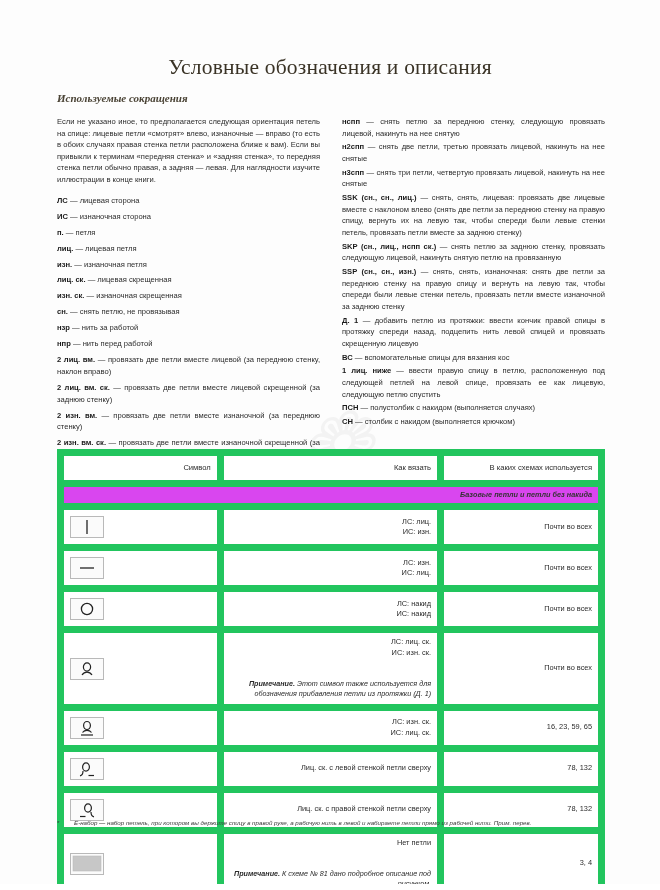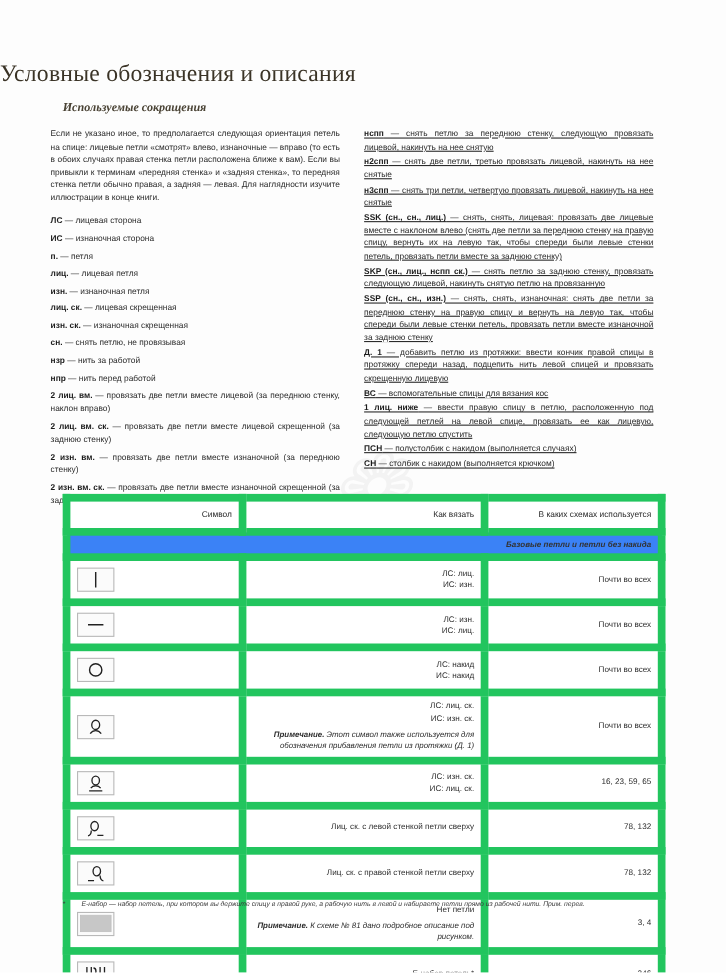--- a/index.html
+++ b/index.html
@@ -34,43 +34,43 @@
     text-align: center;
     line-height: 110px;
     font-style: italic;
     pointer-events: none;
     user-select: none;
   }
   .title {
     position: absolute;
     left: 0; right: 0;
     top: 55px;
-    text-align: left;
+    text-align: center;
     font-family: "Liberation Serif", serif;
     font-size: 21.5px;
     color: #3a3326;
     letter-spacing: 0.2px;
   }
   .subtitle {
     position: absolute;
     left: 57px;
     top: 92px;
     font-family: "Liberation Serif", serif;
     font-style: italic;
     font-weight: bold;
     font-size: 11px;
     color: #4a4335;
   }
   .columns {
     position: absolute;
-    left: 46px;
+    left: 57px;
     top: 116px;
     width: 548px;
     display: flex;
-    justify-content: space-between;
+    gap: 22px;
   }
   .col {
     width: 263px;
   }
   .para {
     font-size: 7.6px;
     line-height: 11.6px;
     text-align: justify;
     margin: 0 0 9px 0;
     color: #2b2b2b;
@@ -81,21 +81,20 @@
     margin: 0 0 4.4px 0;
     text-align: justify;
     color: #2b2b2b;
   }
   .abbr .k {
     font-weight: bold;
     color: #1a1a1a;
   }
   .col-right .abbr {
     margin-bottom: 2.2px;
-    text-decoration: underline;
   }
   table.symbols {
     position: absolute;
     left: 57px;
     top: 449px;
     width: 548px;
     border-collapse: collapse;
     font-size: 7.4px;
     background: rgba(255,255,255,0.72);
   }
@@ -111,21 +110,21 @@
   }
   table.symbols th {
     background: #ffffff;
     height: 16px;
     font-size: 7.6px;
   }
   .col-sym { width: 160px; }
   .col-how { width: 229px; }
   .col-where { width: 159px; margin-top: 22px; }
   tr.section td {
-    background: #3b82f6;
+    background: #d946ef;
     font-style: italic;
     font-weight: bold;
     font-size: 7.3px;
     padding: 3px 6px;
     color: #333;
   }
   td.symcell {
     padding: 3px 6px;
     height: 26px;
   }
@@ -135,21 +134,21 @@
     border: 1px solid #b9b9b9;
     background: #fbfbfb;
     display: flex;
     align-items: center;
     justify-content: center;
     box-sizing: border-box;
   }
   .glyphbox svg { display: block; }
   .note {
     display: block;
-    margin-top: 5px;
+    margin-top: 21px;
     font-style: italic;
     font-size: 7.2px;
     line-height: 10.2px;
   }
   .note b {
     font-weight: bold;
     font-style: italic;
   }
   .footnote {
     position: absolute;

